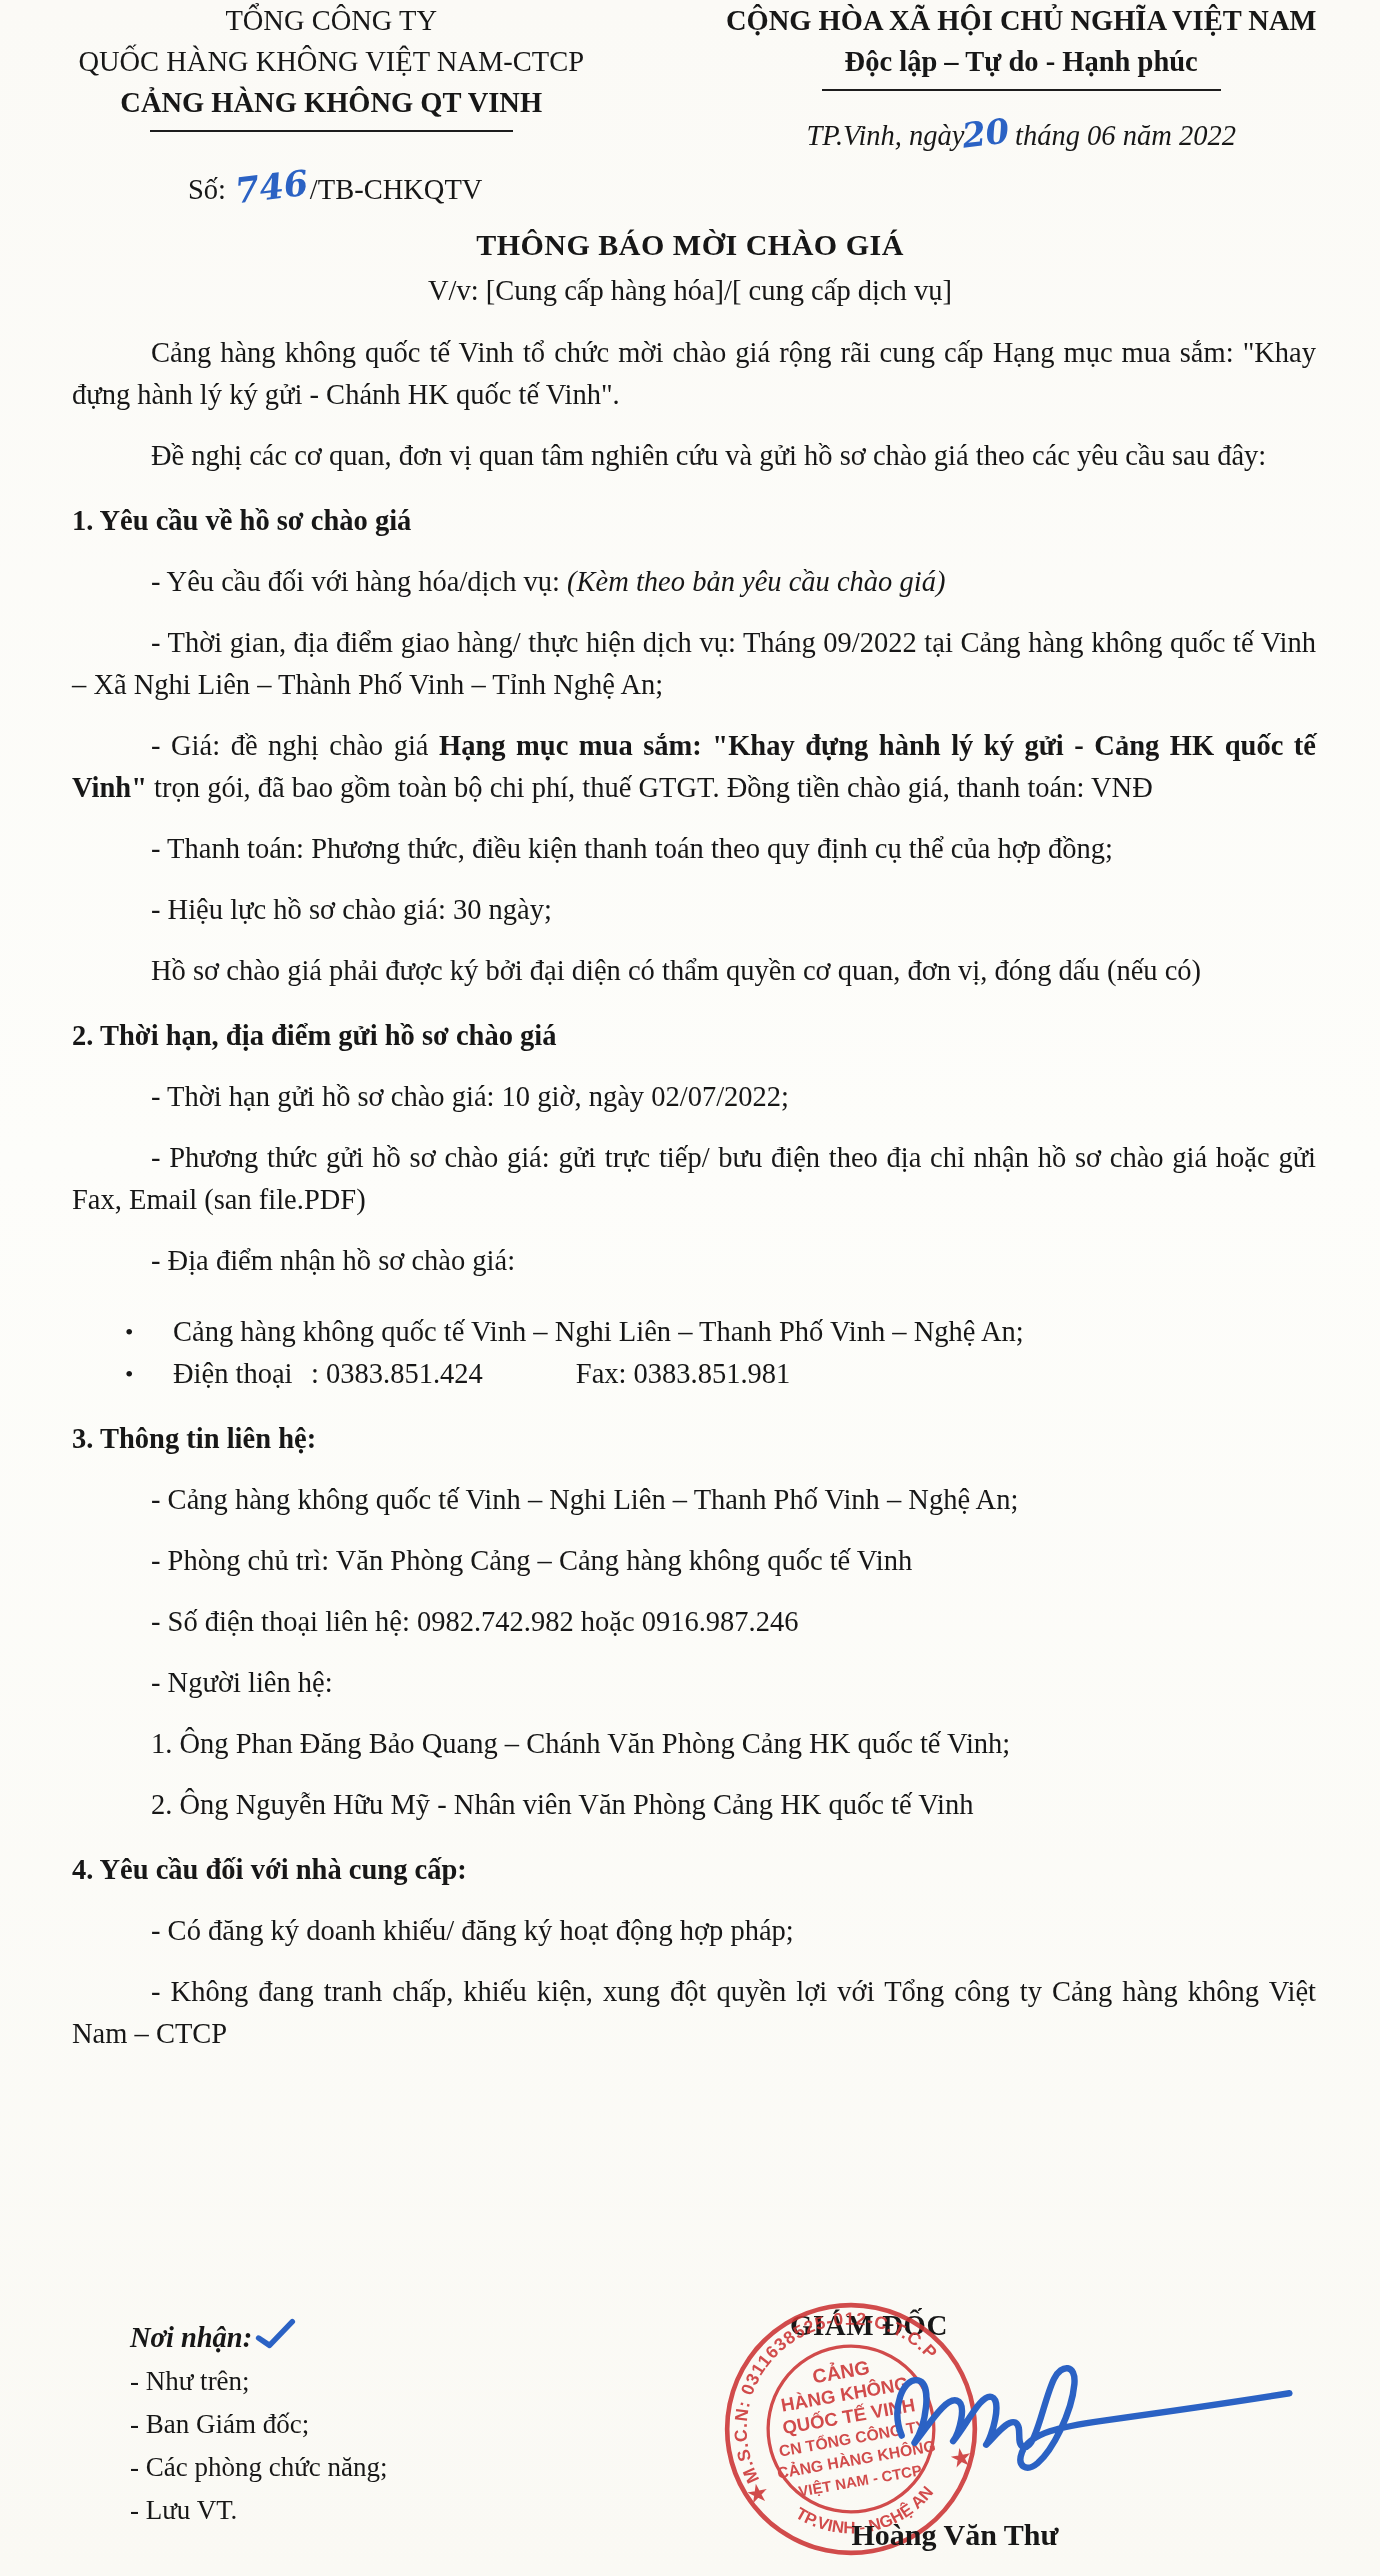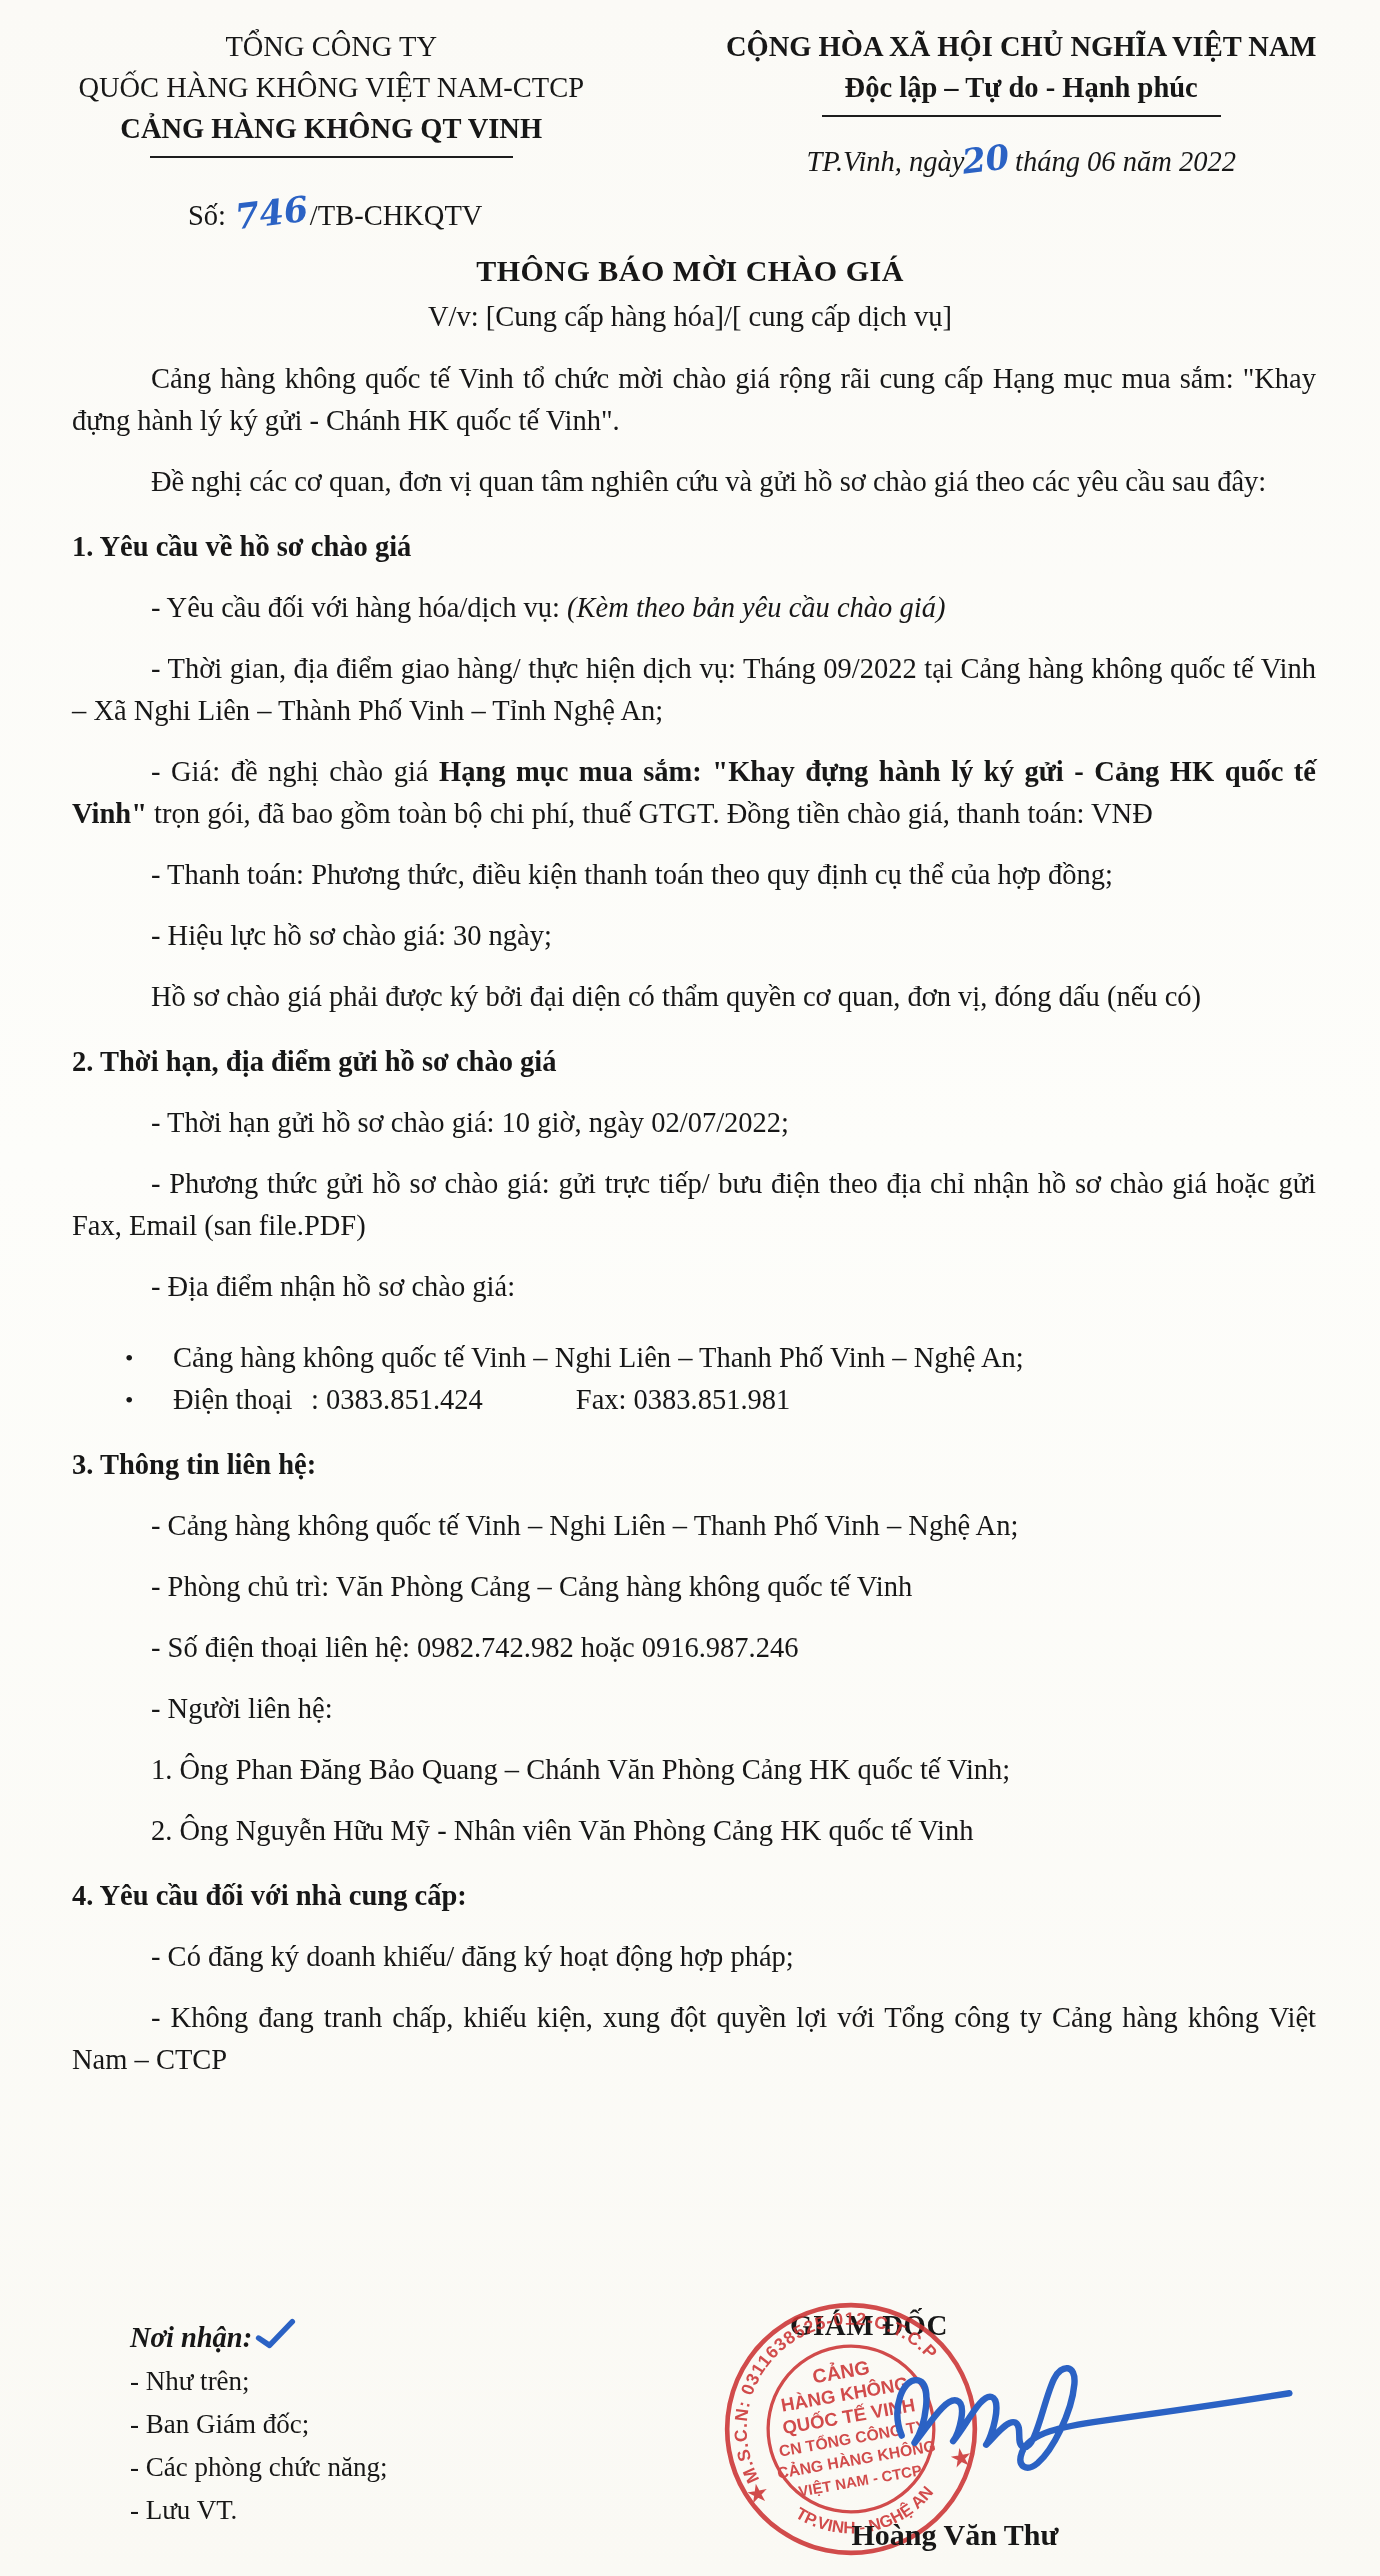--- a/index.html
+++ b/index.html
@@ -2,21 +2,21 @@
 <html lang="vi" style="font-size:14.7px"><head>
 <meta charset="utf-8">
 <style>
   html,body { margin:0; padding:0; background:#9a9a9a; }
   .page {
     position:relative; width:1380px; height:2576px; margin:0 auto;
     background:linear-gradient(180deg,#fbfaf6 0%,#fdfdfa 45%,#faf9f4 100%);
     font-family:"Liberation Serif", serif; color:#171717; overflow:hidden;
   }
   
-  .header { display:flex; padding-top:26px; }
+  .header { display:flex; }
   .header-left  { width:48%; text-align:center; font-size:28.5px; line-height:41px; }
   .header-right { width:52%; text-align:center; font-size:28.5px; line-height:41px; font-weight:bold; }
   .hl-line3 { font-weight:bold; }
   .rule { height:0; border-bottom:2.8px solid #1d1d1d; margin:7.3px auto 0; }
   .rule-left  { width:363px; }
   .rule-right { width:399px; }
   .date-line { font-weight:normal; font-style:italic; font-size:28.5px; margin-top:24px; white-space:nowrap; }
   .handwrite {
     color:#2b62c4; font-family:"DejaVu Serif", serif; font-style:italic; font-weight:bold;
     display:inline-block; transform:rotate(-7deg); line-height:1;

